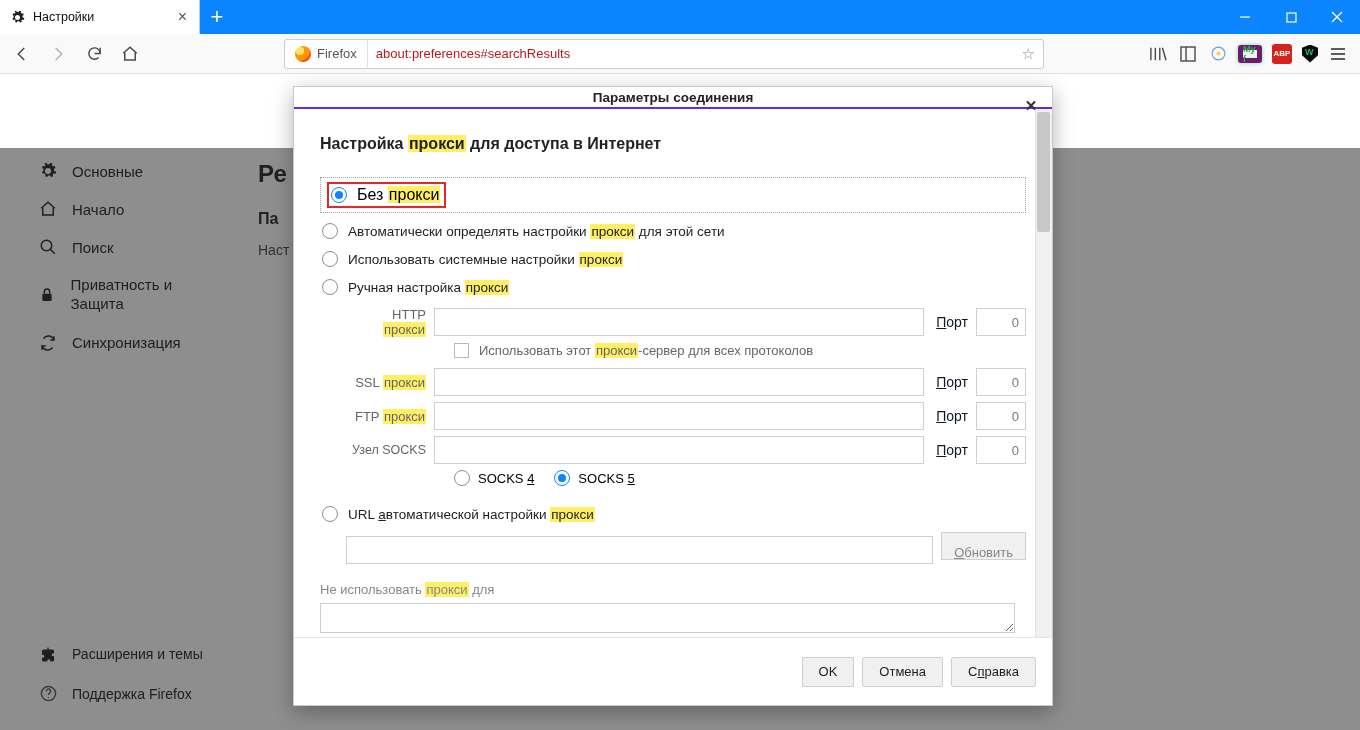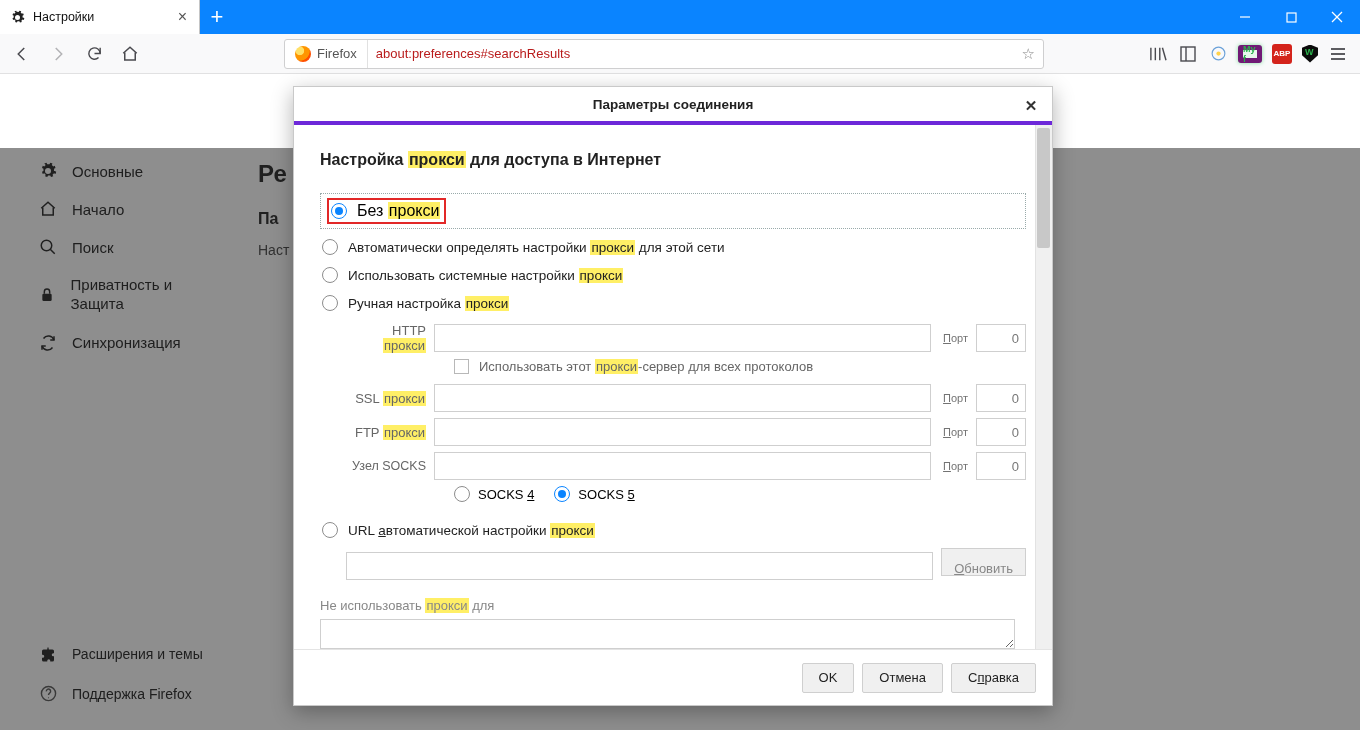--- a/index.html
+++ b/index.html
@@ -39,48 +39,48 @@
 .sidebar-bottom { position: absolute; left: 38px; bottom: 28px; display: flex; flex-direction: column; gap: 22px; }
 .content-header { position: absolute; left: 258px; top: 86px; font-size: 24px; color: #222; font-weight: bold; }
 .content-sub { position: absolute; left: 258px; top: 136px; font-size: 16px; font-weight: 600; color: #222; }
 .content-sub2 { position: absolute; left: 258px; top: 168px; font-size: 14px; color: #444; }
 
 
 .overlay { position: absolute; inset: 74px 0 0 0; background: rgba(30,30,30,.5); }
 
 
 .dialog { position: absolute; left: 293px; top: 86px; width: 760px; height: 620px; background: #fff; border: 1px solid #c9c9c9; box-shadow: 0 6px 20px rgba(0,0,0,.3); display: flex; flex-direction: column; }
-.dlg-titlebar { height: 38px; display: flex; align-items: center; justify-content: center; position: relative; border-bottom: 4px solid #6d28d9; font-size: 13.5px; font-weight: 600; color: #222; }
+.dlg-titlebar { height: 22px; display: flex; align-items: center; justify-content: center; position: relative; border-bottom: 2px solid #6d28d9; font-size: 13.5px; font-weight: 600; color: #222; }
 .dlg-close { position: absolute; right: 10px; top: 8px; width: 22px; height: 22px; display: flex; align-items: center; justify-content: center; cursor: pointer; font-size: 15px; color: #333; }
 .dlg-body { flex: 1; overflow-y: auto; padding: 18px 26px 10px 26px; position: relative; }
 .dlg-scroll { position: absolute; right: 0; top: 0; bottom: 0; width: 17px; background: #f0f0f0; border-left: 1px solid #e2e2e2; }
 .dlg-thumb { position: absolute; right: 2px; top: 3px; width: 13px; height: 120px; background: #c8c8c8; border-radius: 2px; }
 .dlg-heading { font-size: 16px; font-weight: 600; color: #222; margin: 8px 0 24px 0; }
 .hl { background: #ffef66; padding: 0 1px; }
 .radio-row { display: flex; align-items: center; gap: 10px; font-size: 13.5px; color: #222; padding: 6px 2px; }
 .radio { width: 16px; height: 16px; border: 1px solid #8c8c8c; border-radius: 50%; background: #fff; display: flex; align-items: center; justify-content: center; flex-shrink: 0; }
 .radio.checked { border-color: #0a84ff; }
 .radio.checked::after { content: ""; width: 8px; height: 8px; background: #0a84ff; border-radius: 50%; }
 .red-box { border: 2px solid #e22828; padding: 2px 4px 2px 2px; display: inline-flex; align-items: center; gap: 10px; }
 .radio-line-wide { border: 1px dotted #9aa; padding: 4px 6px; margin-bottom: 4px; }
 .form-grid { margin: 6px 0 0 26px; }
 .frow { display: flex; align-items: center; gap: 8px; margin-bottom: 6px; }
 .flabel { width: 80px; text-align: right; font-size: 13px; color: #666; }
 .finput { flex: 1; height: 28px; border: 1px solid #cfcfcf; background: #fff; padding: 0 6px; font-size: 13px; }
 .finput.dis { background: #fff; color: #888; }
-.plabel { font-size: 11px; color: #737373; margin-left: 4px; }
+.plabel { font-size: 14px; color: #0f172a; margin-left: 4px; }
 .pinput { width: 50px; height: 28px; border: 1px solid #cfcfcf; text-align: right; padding: 0 6px; font-size: 13px; color: #777; }
 .chk-row { display: flex; align-items: center; gap: 10px; margin: 4px 0 10px 108px; font-size: 13px; color: #666; }
 .chk { width: 15px; height: 15px; border: 1px solid #b8b8b8; background: #fff; }
 .socks-row { display: flex; align-items: center; gap: 20px; margin: 6px 0 14px 108px; font-size: 13px; }
 .pac-input { width: 590px; height: 28px; border: 1px solid #cfcfcf; margin: 8px 0 0 26px; }
 .refresh-btn { height: 28px; padding: 12px 12px; margin-left: 8px; border: 1px solid #cfcfcf; background: #f0f0f0; color: #888; font-size: 13px; }
 .noproxy-label { font-size: 13px; color: #888; margin: 18px 0 6px 0; }
 .noproxy-area { width: 695px; height: 30px; border: 1px solid #cfcfcf; }
-.dlg-footer { height: 56px; border-top: 1px solid #e4e4e4; display: flex; align-items: center; justify-content: flex-end; gap: 8px; padding: 0 16px; background: #fff; }
+.dlg-footer { height: 68px; border-top: 1px solid #e4e4e4; display: flex; align-items: center; justify-content: flex-end; gap: 8px; padding: 0 16px; background: #fff; }
 .btn { height: 30px; padding: 0 16px; border: 1px solid #cfcfcf; background: #f0f0f0; font-size: 13px; color: #222; cursor: pointer; border-radius: 2px; }
 .acc { text-decoration: underline; }
 
 svg { display: block; }
 </style>
 </head>
 <body>
 
 <div class="titlebar">
   <div class="tab">

